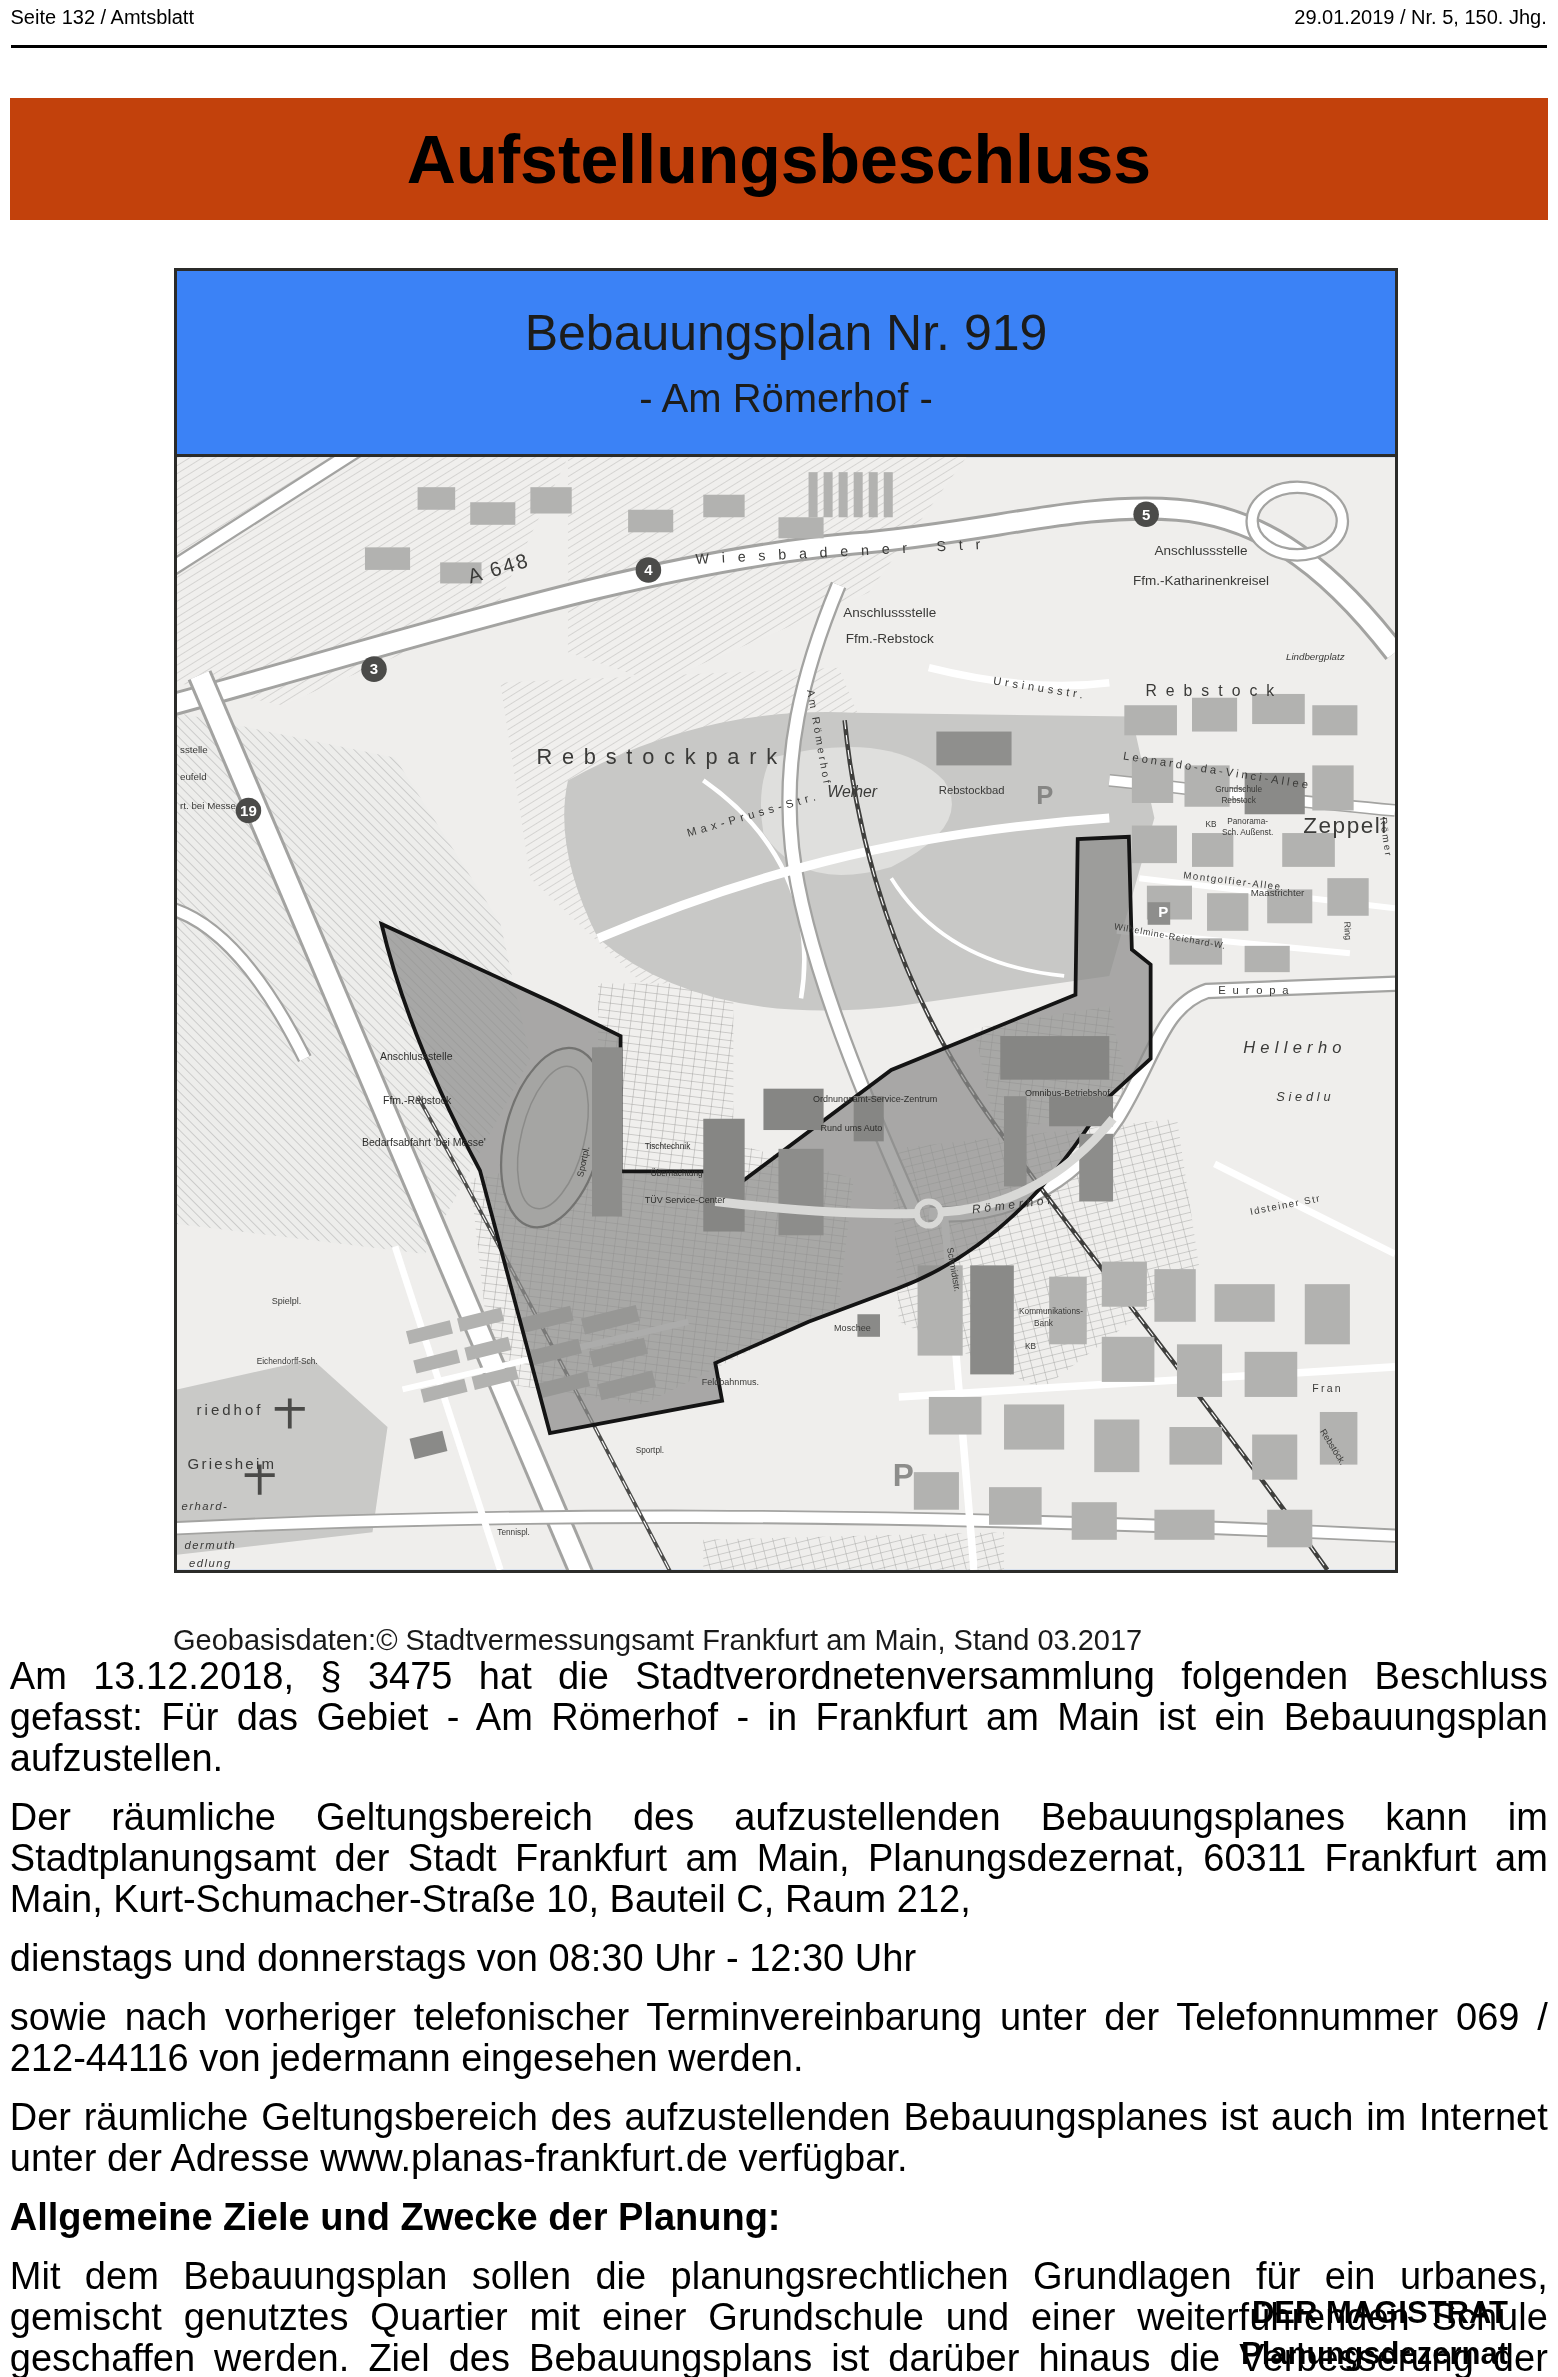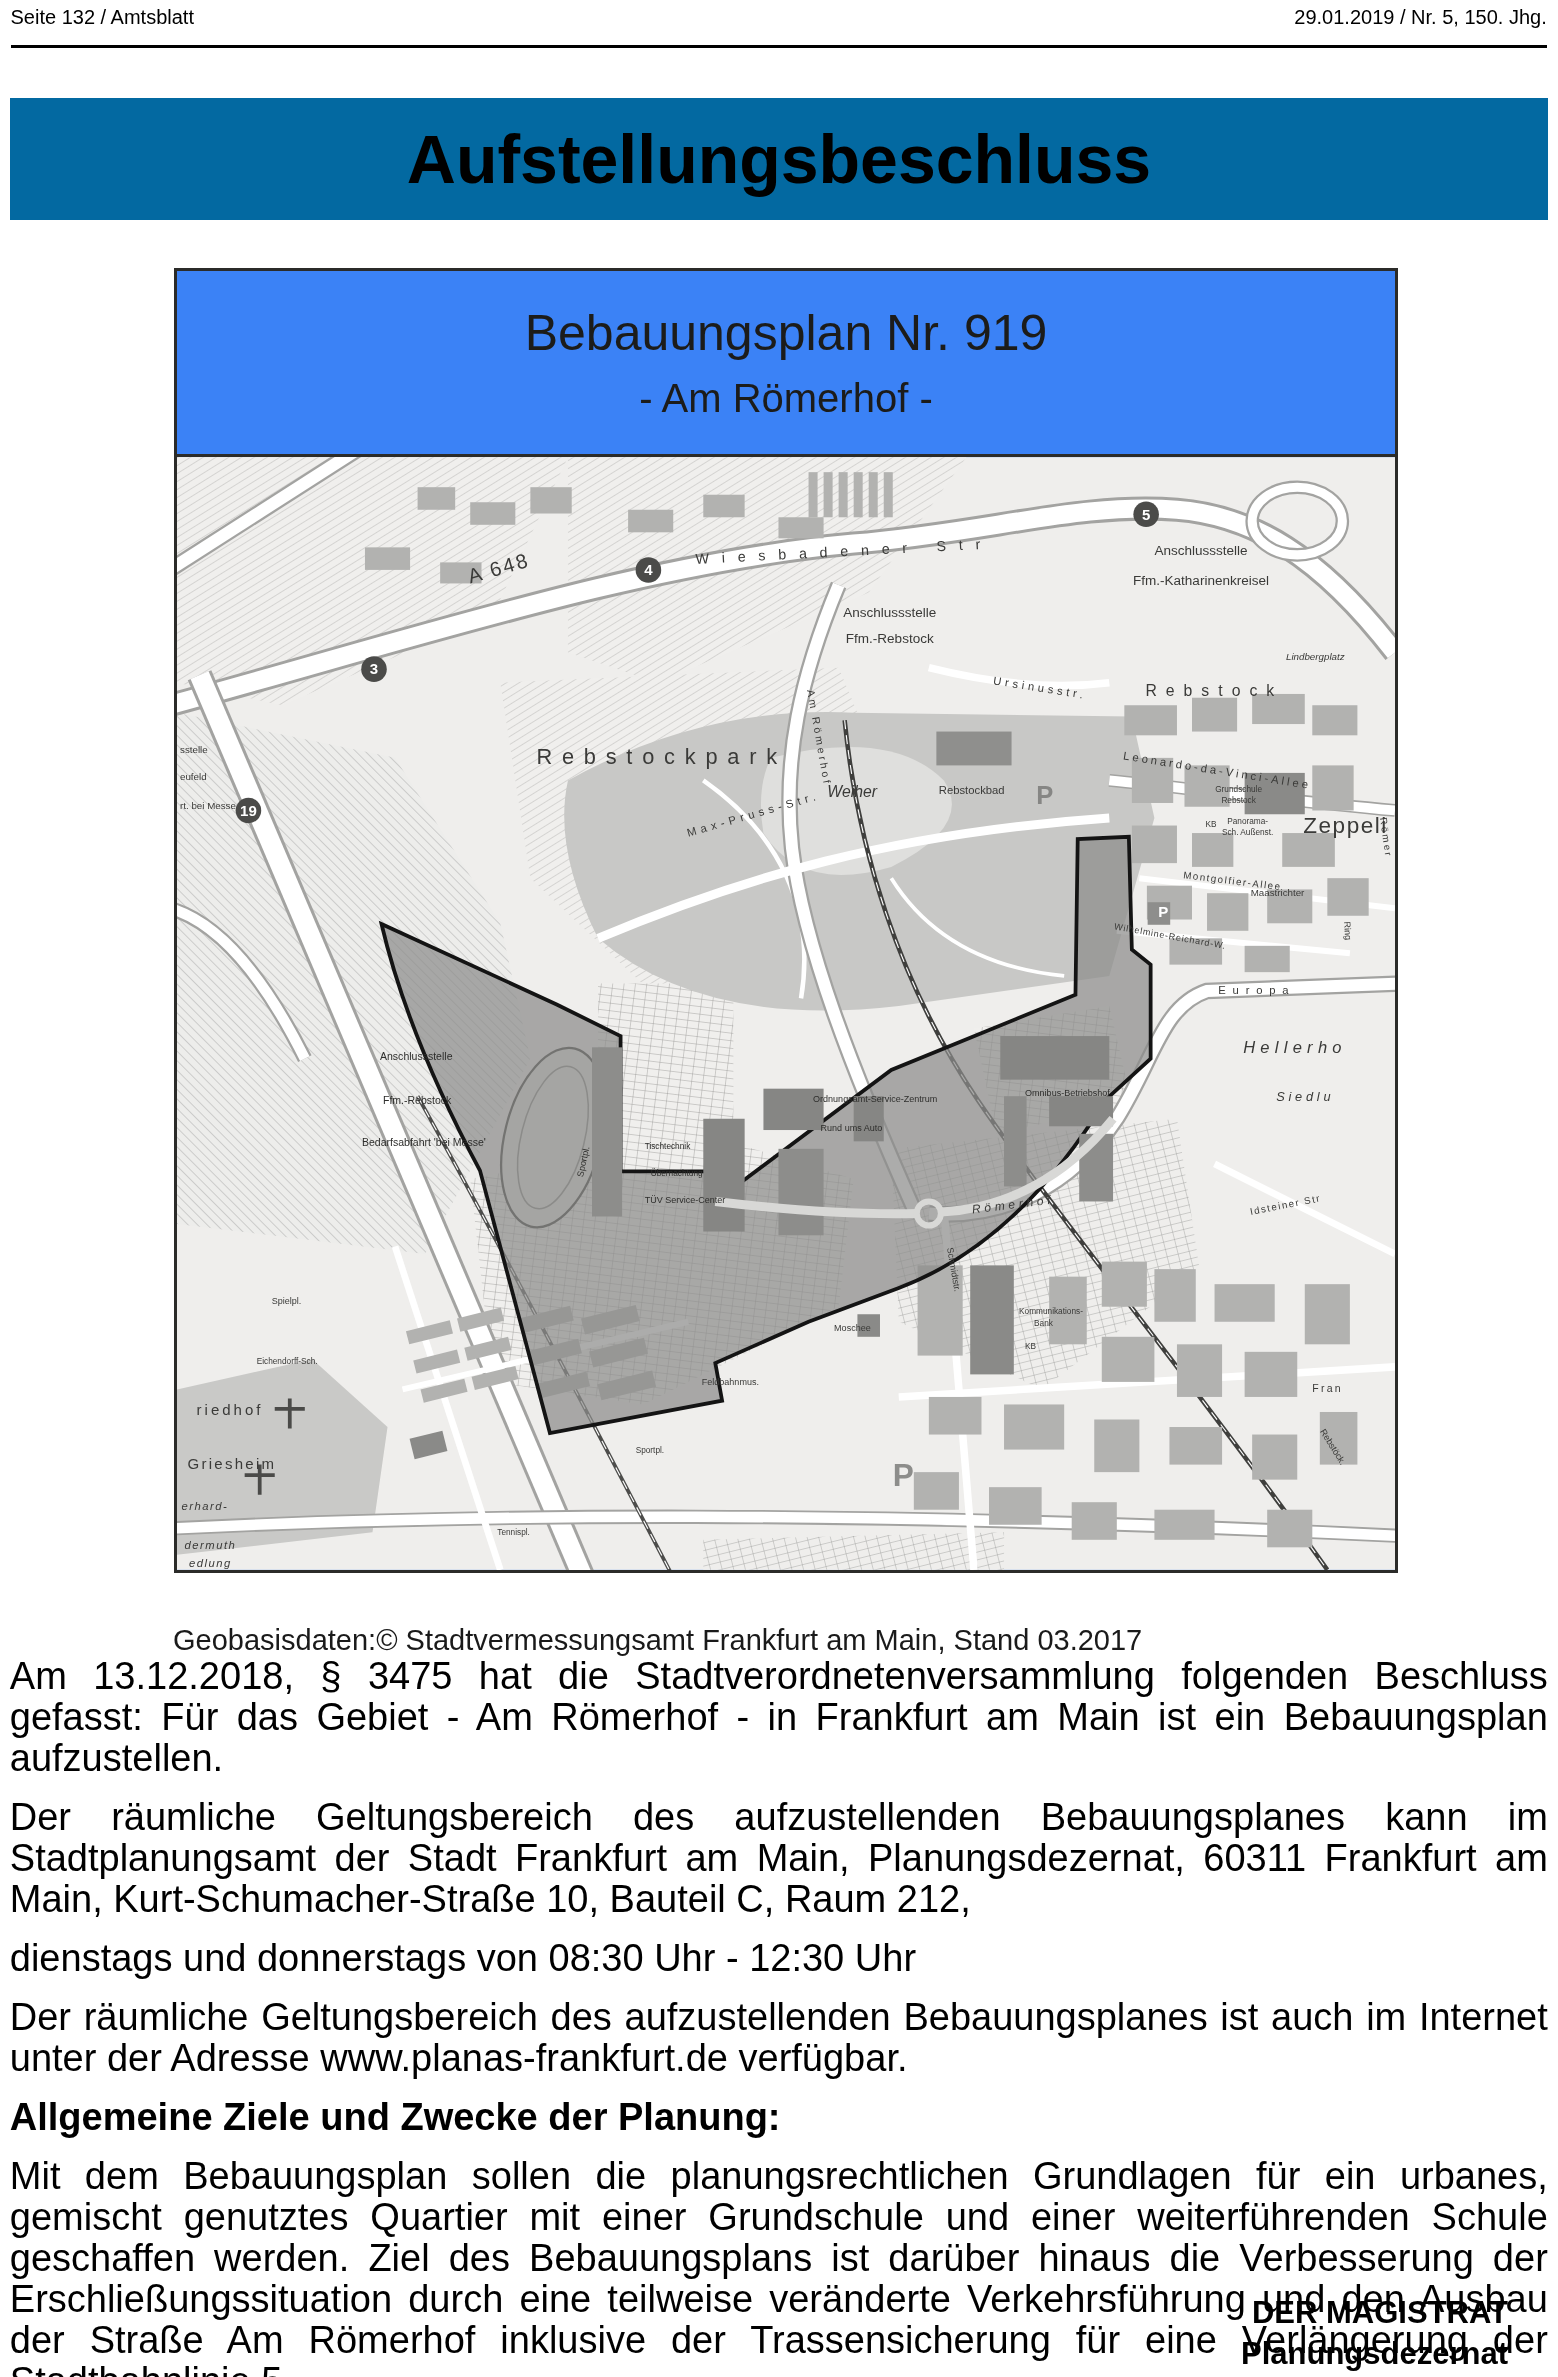--- a/index.html
+++ b/index.html
@@ -1,21 +1,21 @@
 <!DOCTYPE html>
 <html style="font-size:12px"><head>
 <meta charset="utf-8">
 <style>
   html,body{margin:0;padding:0;background:#888;}
   .page{position:relative;width:1558px;height:2377px;background:#fff;overflow:hidden;
         font-family:"Liberation Sans","DejaVu Sans",sans-serif;color:#000;}
   .header{position:absolute;left:10.5px;right:11.3px;top:6px;height:39px;
           border-bottom:3.8px solid #000;display:flex;justify-content:space-between;
           align-items:flex-start;font-size:20px;}
-  .banner{position:absolute;left:9.8px;right:9.8px;top:98px;height:122px;background:#0369a1;
+  .banner{position:absolute;left:9.8px;right:9.8px;top:98px;height:122px;background:#c2410c;
           display:flex;align-items:center;justify-content:center;}
   .banner-title{font-size:68px;font-weight:bold;letter-spacing:0px;}
   .map-figure{position:absolute;left:174px;top:268px;width:1218px;border:3.8px solid #2b2b29;background:#3b82f6;}
   .map-title{height:183px;border-bottom:3px solid #2b2b29;display:flex;flex-direction:column;
              align-items:center;justify-content:center;gap:13.5px;}
   .map-title-1{font-size:50px;color:#1c1c1a;}
   .map-title-2{font-size:40px;color:#1c1c1a;}
   .map-body{width:1218px;height:1113px;position:relative;overflow:hidden;}
   .map-body svg{display:block;}
   .map-caption{position:absolute;left:173px;top:1624px;font-size:29px;color:#1a1a1a;}
@@ -303,20 +303,21 @@
       </svg>
     </div>
   </div>
 
   <div class="map-caption">Geobasisdaten:© Stadtvermessungsamt Frankfurt am Main, Stand 03.2017</div>
 
   <div class="bodytext" id="bodytext">
       <p>Am 13.12.2018, § 3475 hat die Stadtverordnetenversammlung folgenden Beschluss gefasst: Für das Gebiet - Am Römerhof - in Frankfurt am Main ist ein Bebauungsplan aufzustellen.</p>
       <p>Der räumliche Geltungsbereich des aufzustellenden Bebauungsplanes kann im Stadtplanungsamt der Stadt Frankfurt am Main, Planungsdezernat, 60311 Frankfurt am Main, Kurt-Schumacher-Straße 10, Bauteil C, Raum 212,</p>
       <p>dienstags und donnerstags von 08:30 Uhr - 12:30 Uhr</p>
+      <p>sowie nach vorheriger telefonischer Terminvereinbarung unter der Telefonnummer 069 / 212-44116 von jedermann eingesehen werden.</p>
       <p>Der räumliche Geltungsbereich des aufzustellenden Bebauungsplanes ist auch im Internet unter der Adresse www.planas-frankfurt.de verfügbar.</p>
       <p class="bold">Allgemeine Ziele und Zwecke der Planung:</p>
       <p>Mit dem Bebauungsplan sollen die planungsrechtlichen Grundlagen für ein urbanes, gemischt genutztes Quartier mit einer Grundschule und einer weiterführenden Schule geschaffen werden. Ziel des Bebauungsplans ist darüber hinaus die Verbesserung der Erschließungssituation durch eine teilweise veränderte Verkehrsführung und den Ausbau der Straße Am Römerhof inklusive der Trassensicherung für eine Verlängerung der Stadtbahnlinie 5.</p>
     </div>
 
   <div class="footer">
     <div>DER MAGISTRAT</div>
     <div>Planungsdezernat</div>
   </div>
 

